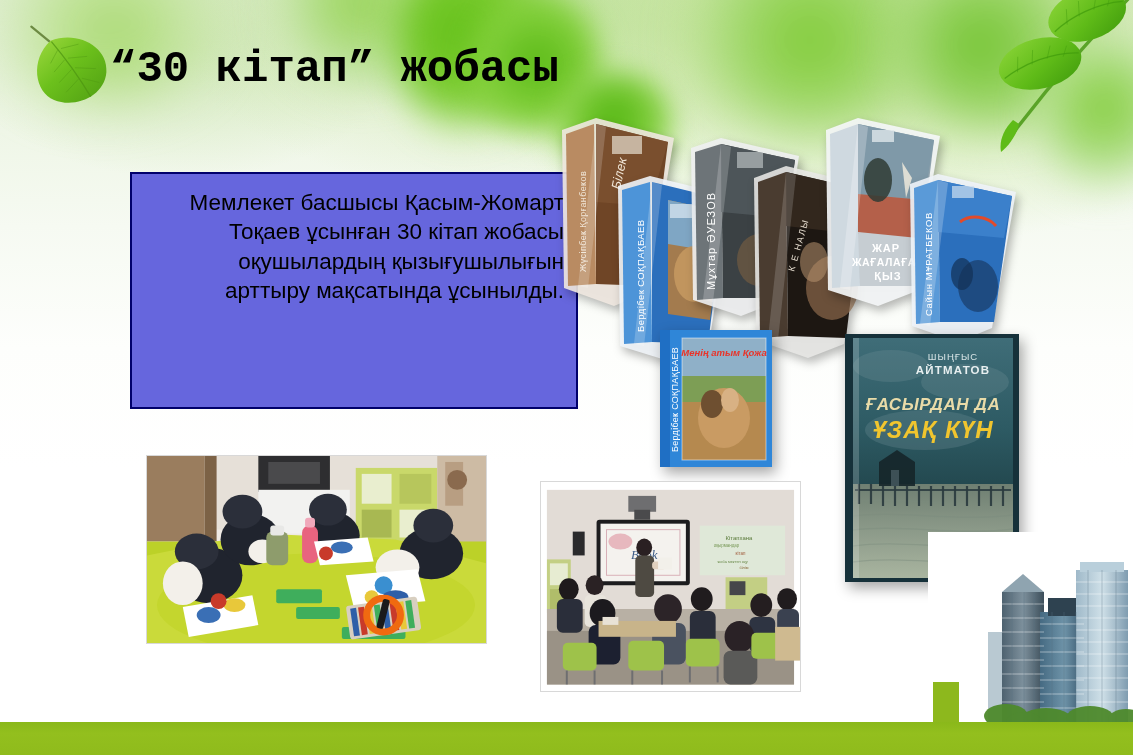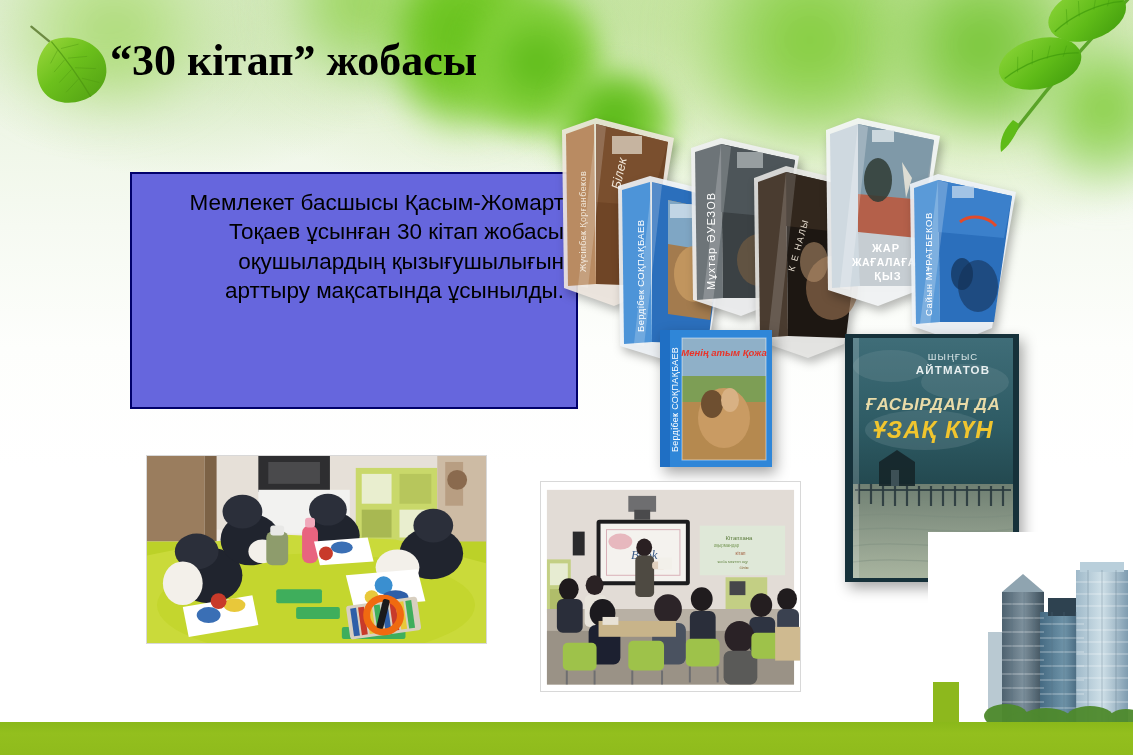--- a/index.html
+++ b/index.html
@@ -46,24 +46,24 @@
   .blob.b8 { left: 0px; top: -60px; width: 210px; height: 160px;
              background: radial-gradient(circle at 55% 60%, #a5d86a 0%, #cbe7ab 55%, rgba(230,244,215,0) 78%);
              filter: blur(26px); }
 
   
   .leaf-tl { position: absolute; left: 14px; top: 18px; width: 108px; height: 96px; }
   .leaf-tr { position: absolute; right: 0px; top: -4px; width: 190px; height: 170px; }
 
   
   #title {
-    position: absolute; left: 110px; top: 35px;
+    position: absolute; left: 110px; top: 44px;
     font-size: 44px; font-weight: bold; color: #000000;
     letter-spacing: 0px; white-space: nowrap;
-    font-family: Liberation Serif, serif;
+    font-family: Liberation Mono, monospace;
   }
 
   
   #textbox {
     position: absolute; left: 130px; top: 172px;
     width: 448px; height: 237px;
     background: #6666dd;
     border: 2px solid #00006b;
     padding-left: 28px;
   }

